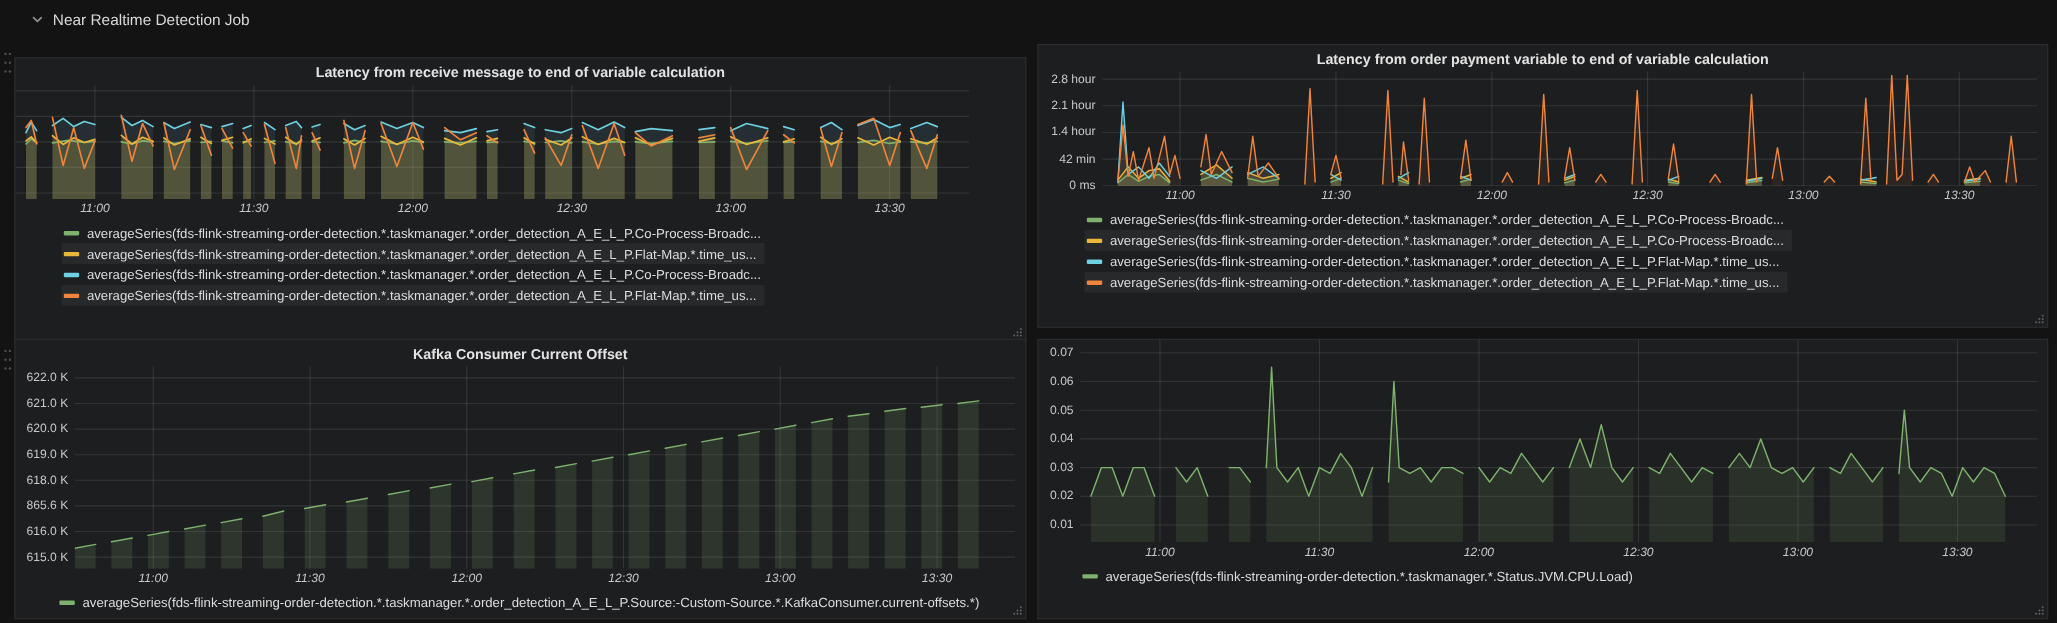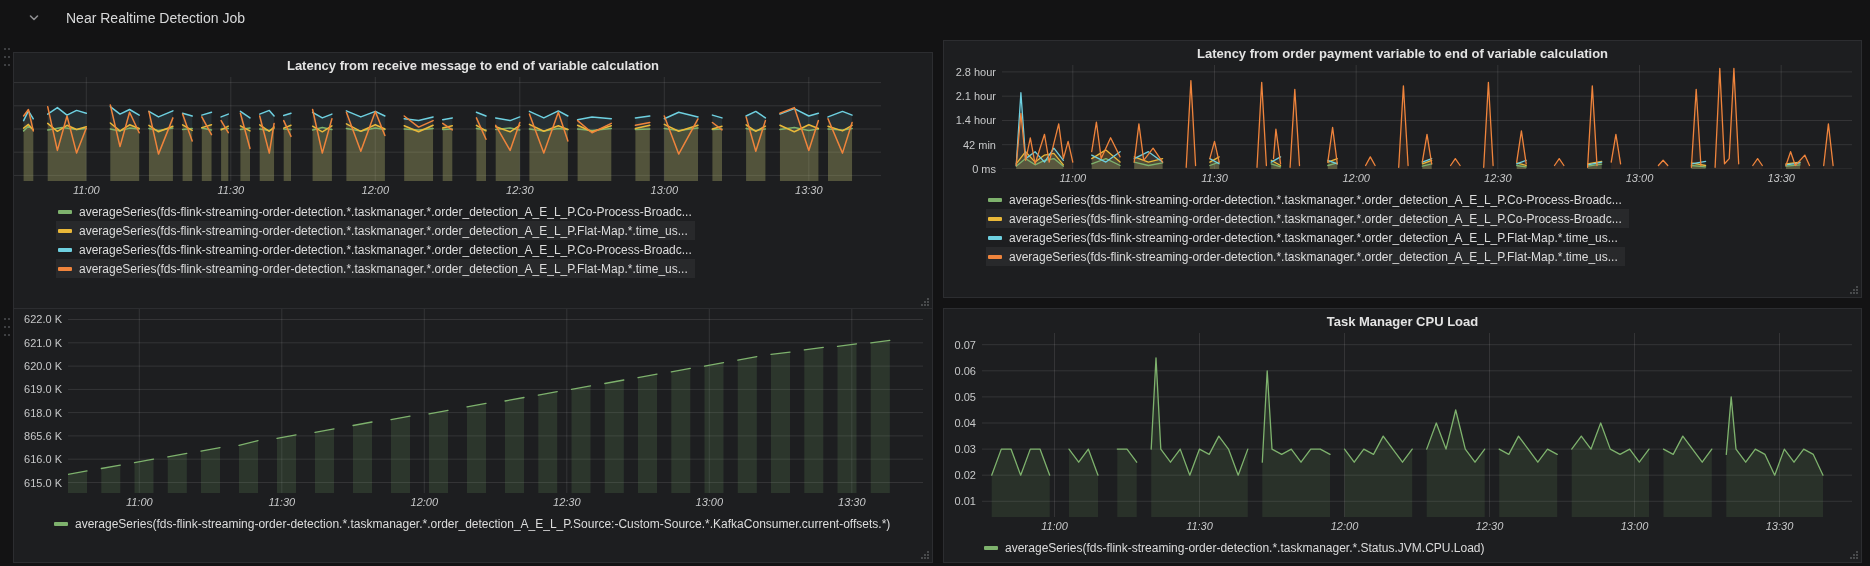--- a/index.html
+++ b/index.html
@@ -5,21 +5,21 @@
   html,body{margin:0;padding:0;}
   body{
     width:1870px;height:566px;position:relative;overflow:hidden;
     background:#131314;
     font-family:"Liberation Sans", sans-serif;
     -webkit-font-smoothing:antialiased;
   }
   
   .row-header{
     position:absolute;left:28px;top:6px;height:24px;
-    display:flex;align-items:center;gap:26px;cursor:pointer;
+    display:flex;align-items:center;gap:8px;cursor:pointer;
   }
   .row-title{color:#d8d9da;font-size:14px;}
   .chev{display:block;}
   .drag-dots{position:absolute;width:8px;height:24px;}
   .drag-dots.r1{left:3px;top:46px;}
   .drag-dots.r2{left:3px;top:316px;}
   
   .panel{
     position:absolute;background:#1d1e20;border:1px solid #2c2d30;
     box-sizing:border-box;
@@ -529,20 +529,21 @@
         <circle cx="8" cy="5" r="0.9"></circle>
         <circle cx="5" cy="5" r="0.9"></circle>
         <circle cx="8" cy="8" r="0.9"></circle>
         <circle cx="5" cy="8" r="0.9"></circle>
         <circle cx="2" cy="8" r="0.9"></circle>
       </g>
   </svg>
 </div>
 
 <div class="panel p2">
+  <div class="panel-title">Kafka Consumer Current Offset</div>
   <div class="chart-zone">
     <div class="y-axis">
         <span class="ytick" style="top: 3.48101px;">622.0 K</span>
         <span class="ytick" style="top: 26.7722px;">621.0 K</span>
         <span class="ytick" style="top: 50.0633px;">620.0 K</span>
         <span class="ytick" style="top: 73.3544px;">619.0 K</span>
         <span class="ytick" style="top: 96.6456px;">618.0 K</span>
         <span class="ytick" style="top: 119.937px;">865.6 K</span>
         <span class="ytick" style="top: 143.228px;">616.0 K</span>
         <span class="ytick" style="top: 166.519px;">615.0 K</span>
@@ -636,21 +637,20 @@
         <circle cx="8" cy="5" r="0.9"></circle>
         <circle cx="5" cy="5" r="0.9"></circle>
         <circle cx="8" cy="8" r="0.9"></circle>
         <circle cx="5" cy="8" r="0.9"></circle>
         <circle cx="2" cy="8" r="0.9"></circle>
       </g>
   </svg>
 </div>
 
 <div class="panel p3">
-  <div class="panel-title">Task Manager CPU Load</div>
   <div class="chart-zone">
     <div class="y-axis">
         <span class="ytick" style="top: 4.74468px;">0.07</span>
         <span class="ytick" style="top: 30.844px;">0.06</span>
         <span class="ytick" style="top: 56.9433px;">0.05</span>
         <span class="ytick" style="top: 83.0426px;">0.04</span>
         <span class="ytick" style="top: 109.142px;">0.03</span>
         <span class="ytick" style="top: 135.241px;">0.02</span>
         <span class="ytick" style="top: 161.34px;">0.01</span>
       </div>

